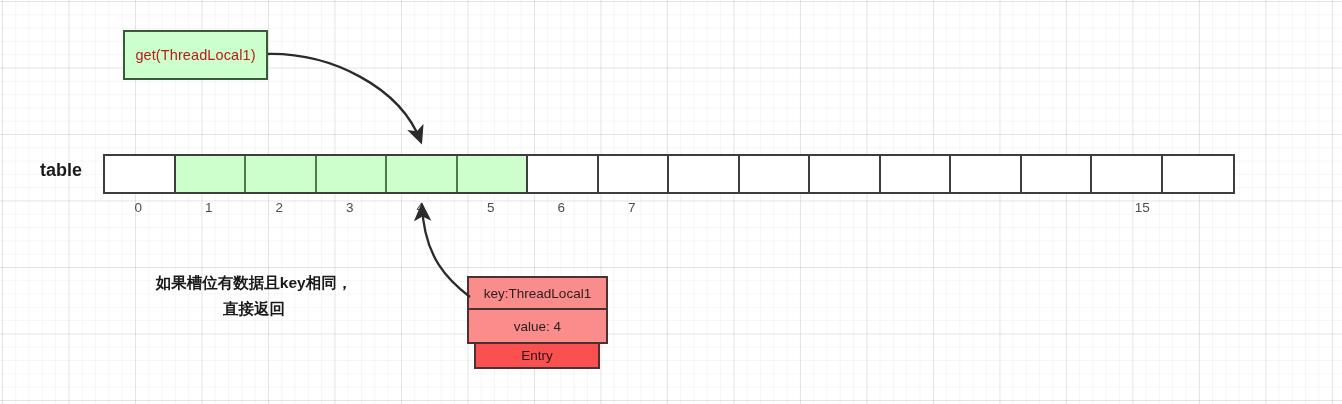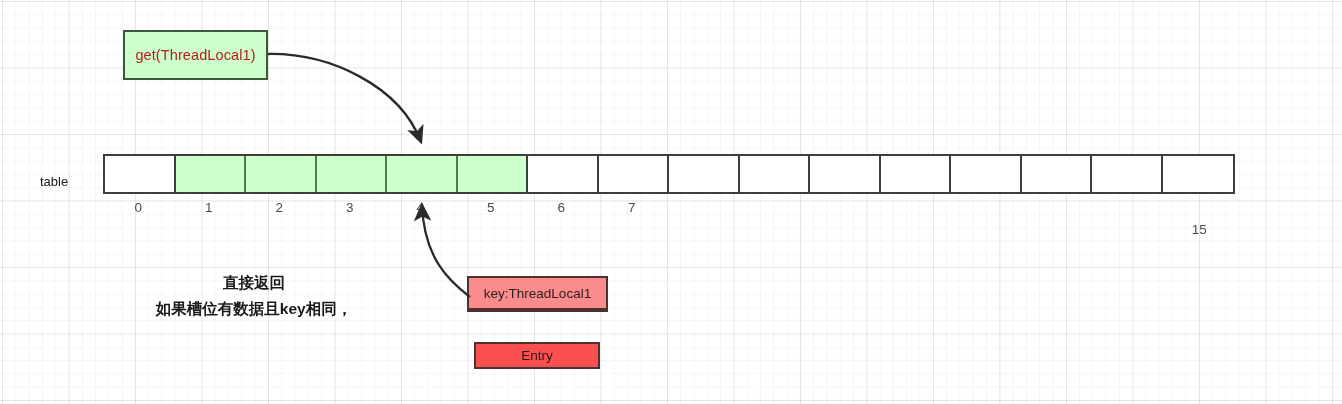--- a/index.html
+++ b/index.html
@@ -47,23 +47,23 @@
     justify-content: center;
     font-size: 14.5px;
     color: #b91c1c;
     letter-spacing: 0.1px;
   }
 
   
   .table-label {
     position: absolute;
     left: 40px;
-    top: 174px;
-    font-size: 13px;
-    font-weight: normal;
+    top: 160px;
+    font-size: 18px;
+    font-weight: bold;
     color: #1a1a1a;
   }
   .slot-row {
     position: absolute;
     left: 103px;
     top: 154px;
     height: 40px;
     display: flex;
     border: 2px solid #3d3d3d;
     box-sizing: border-box;
@@ -183,31 +183,32 @@
 
   <div class="index-row" id="index-row" style="width: 1128px;">
       <div class="index-label" style="left: 0px;">0</div>
       <div class="index-label" style="left: 70.5px;">1</div>
       <div class="index-label" style="left: 141px;">2</div>
       <div class="index-label" style="left: 211.5px;">3</div>
       <div class="index-label" style="left: 282px;">4</div>
       <div class="index-label" style="left: 352.5px;">5</div>
       <div class="index-label" style="left: 423px;">6</div>
       <div class="index-label" style="left: 493.5px;">7</div>
-      <div class="index-label" style="left: 1061px; margin-top: 22px;">15</div>
+      <div class="index-label" style="left: 1004px;">15</div>
     </div>
 
   <div class="note">
+    <div>如果槽位有数据且key相同，</div>
     <div>直接返回</div>
-    <div>如果槽位有数据且key相同，</div>
   </div>
 
   <div class="entry-group">
     <div class="entry-kv">
       <div class="cell key">key:ThreadLocal1</div>
+      <div class="cell value">value: 4</div>
     </div>
     <div class="entry-bottom">Entry</div>
   </div>
 
   <svg class="overlay" viewBox="0 0 1342 404" xmlns="http://www.w3.org/2000/svg">
     <defs>
       <marker id="arrowhead" markerWidth="9" markerHeight="9" refX="7" refY="4.2" orient="auto" markerUnits="strokeWidth">
         <path d="M0,0.4 L8.2,4.2 L0,8 L2,4.2 Z" fill="#2b2b2b"></path>
       </marker>
     </defs>

